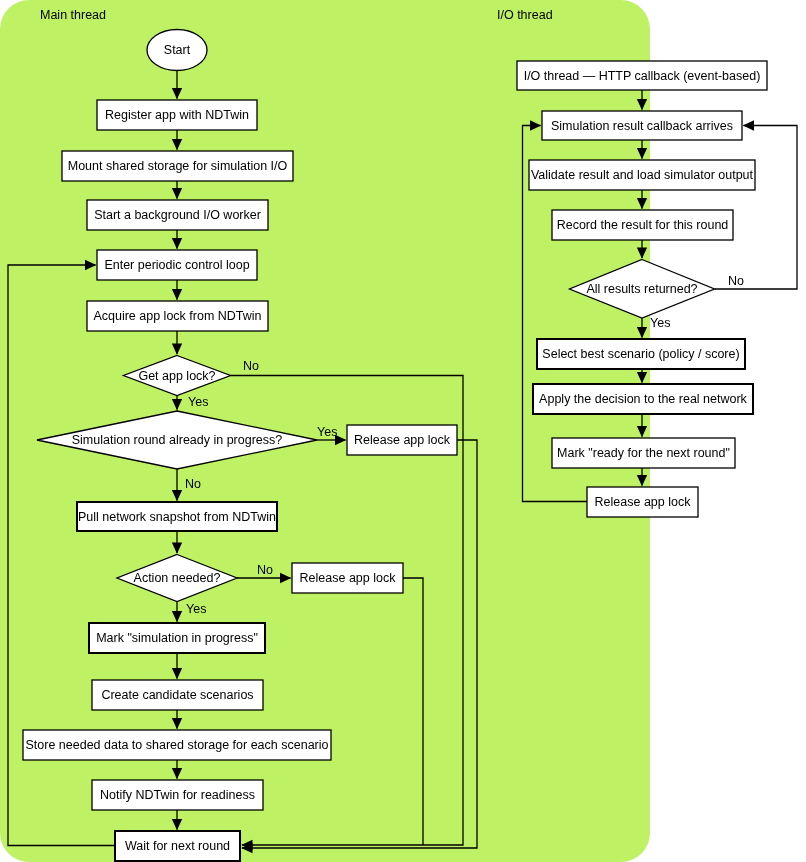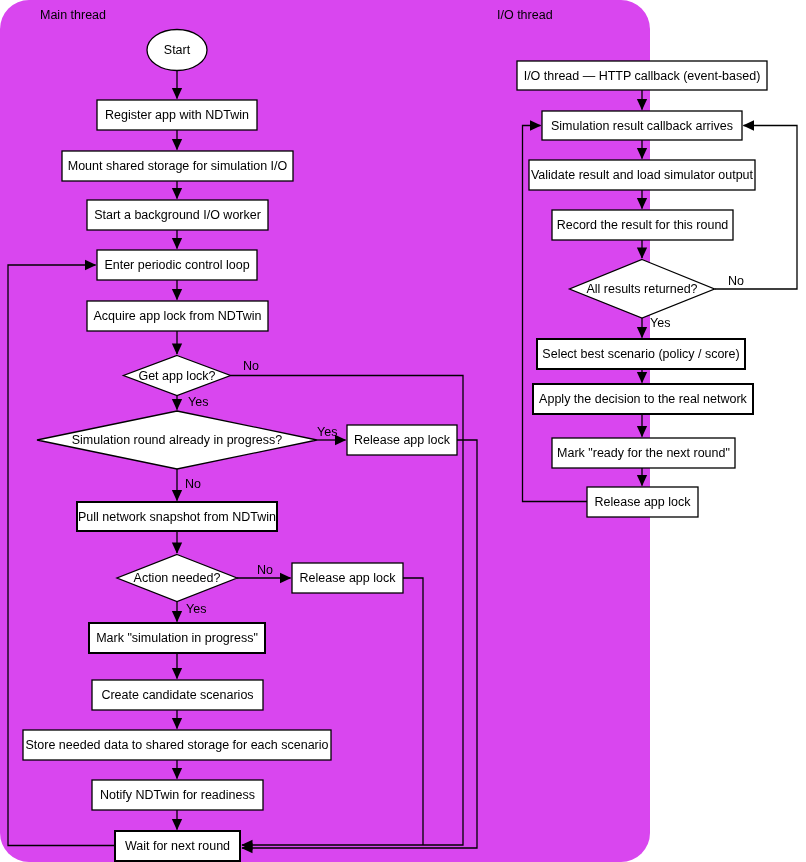--- a/index.html
+++ b/index.html
@@ -1,16 +1,16 @@
 <!DOCTYPE html>
 <html><head>
 <meta charset="utf-8">
 <style>
   html,body { margin:0; padding:0; background:#ffffff; }
-  .stage { width:650px; height:862px; position:relative; background:#d946ef;border-radius:29px; }
+  .stage { width:650px; height:862px; position:relative; background:#bef264;border-radius:29px; }
   svg { display:block; }
   svg text {
     font-family: "Liberation Sans", sans-serif;
     font-size: 12.5px;
     fill: #000000;
   }
   text.node-label { text-anchor: middle; }
   text.thread-title, text.edge-label { text-anchor: start; }
   .edge { fill:none; stroke:#000000; stroke-width:1.3; }
   .shape { fill:#ffffff; stroke:#000000; stroke-width:1.3; }

